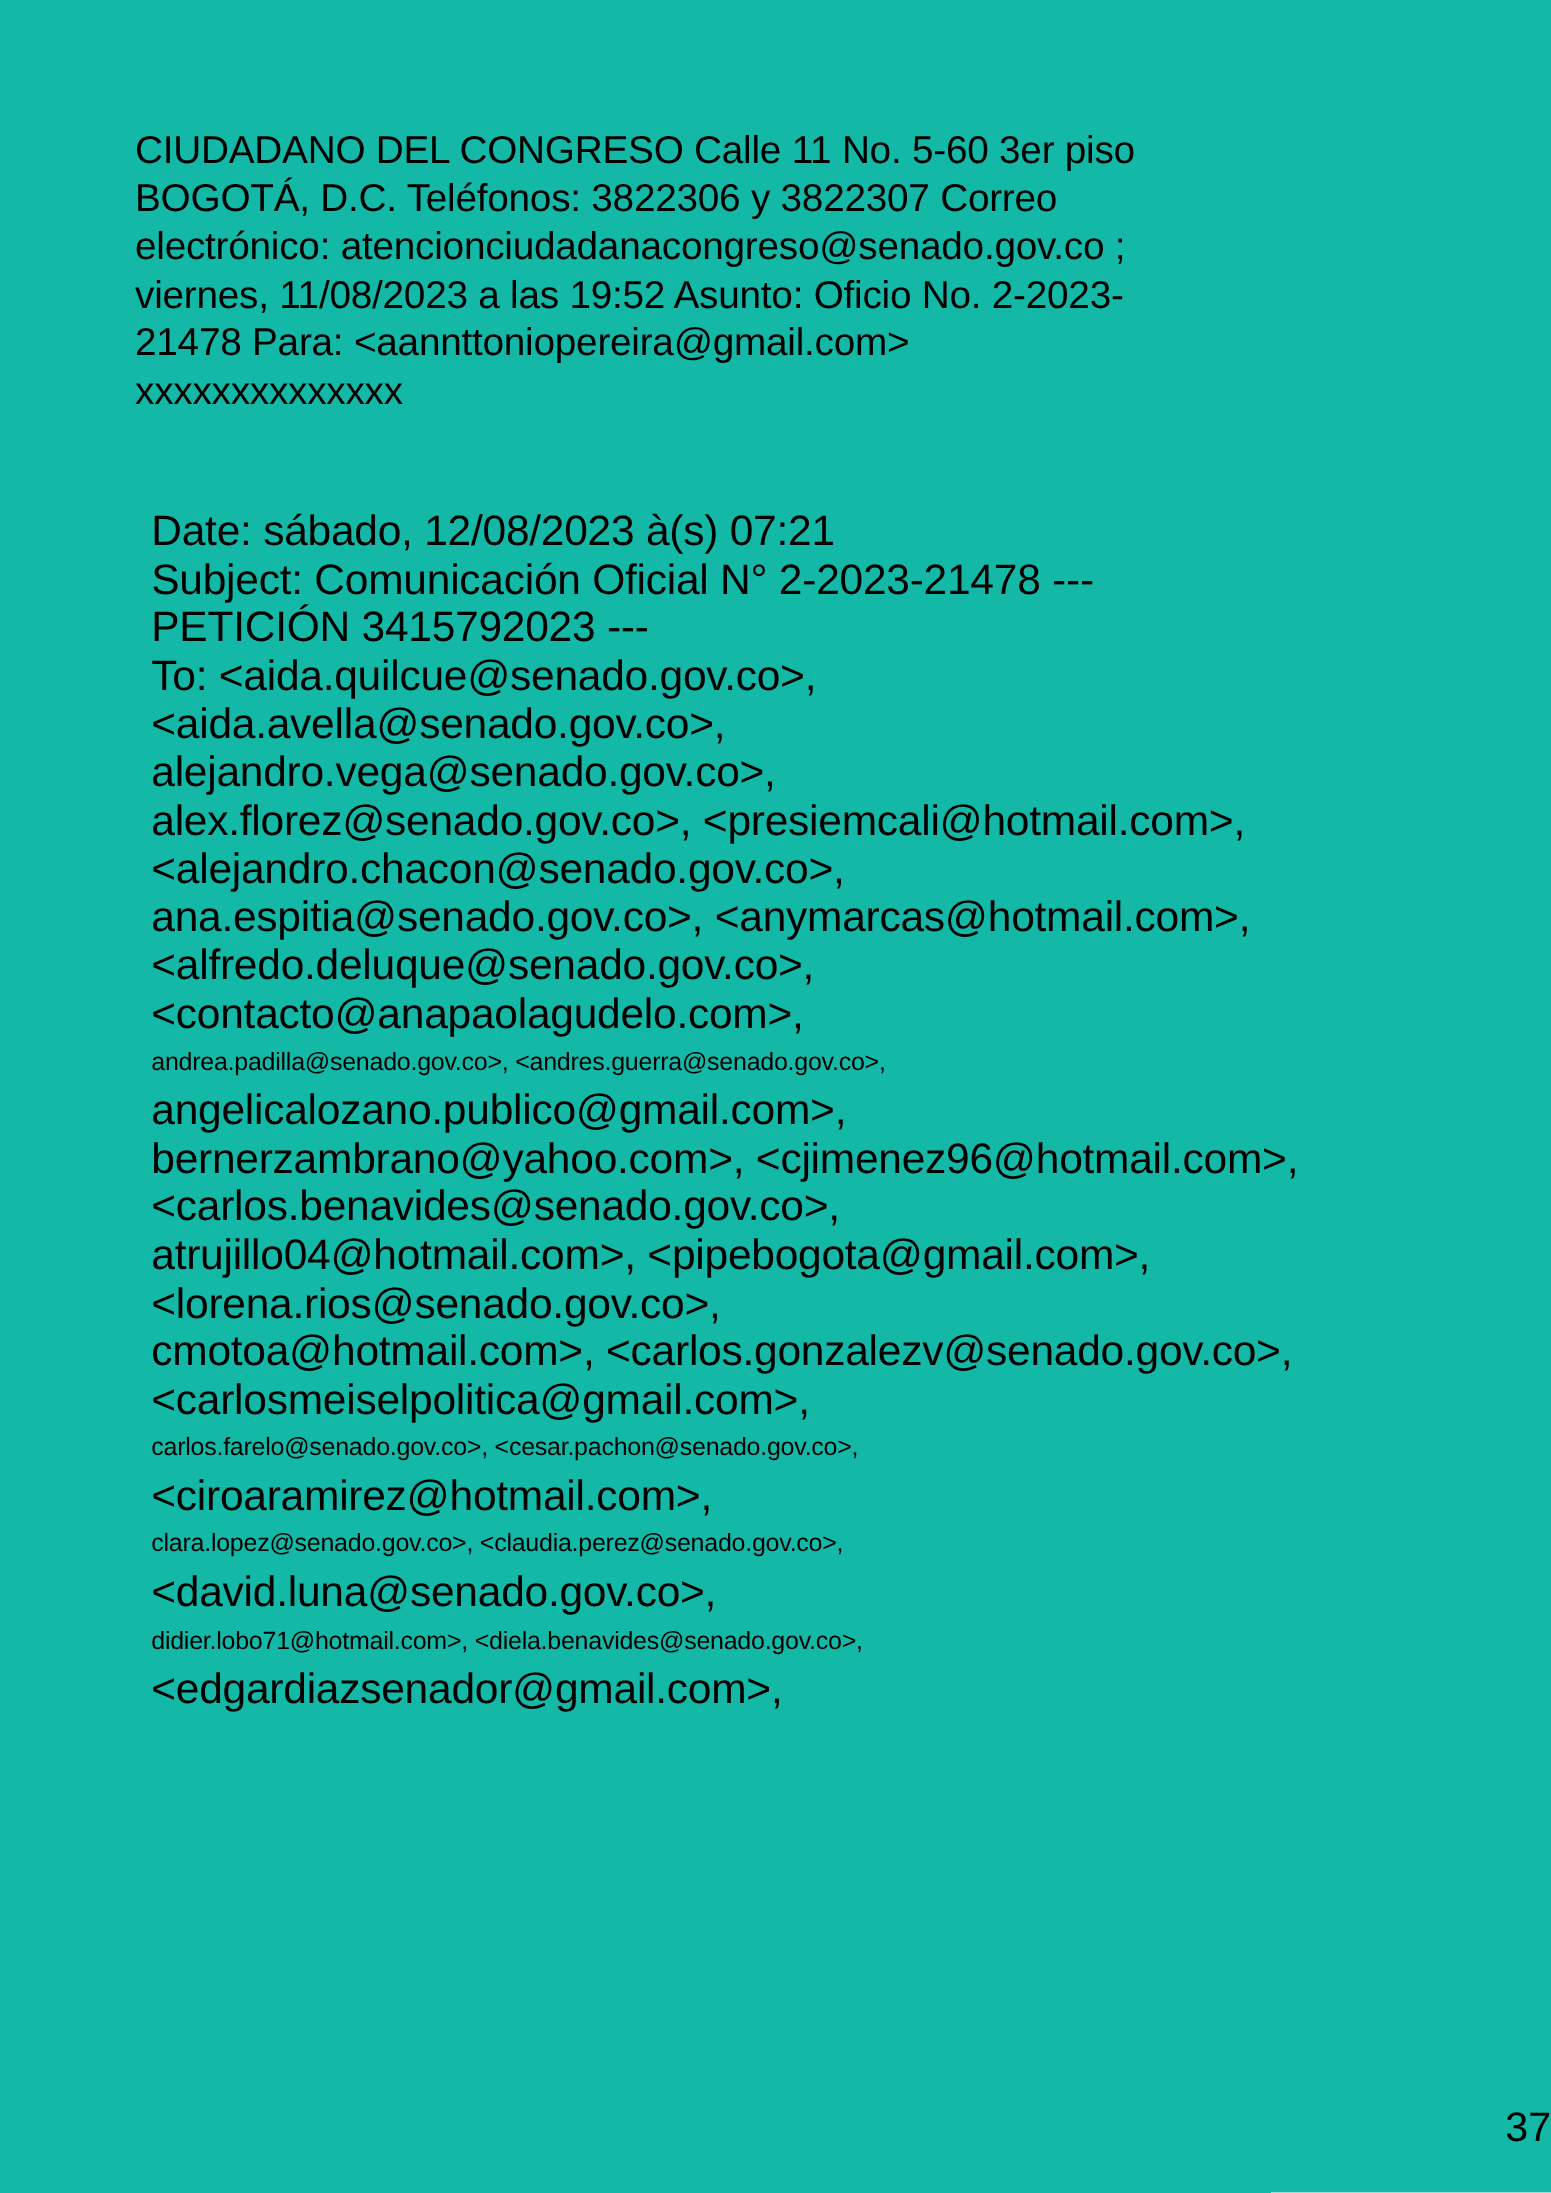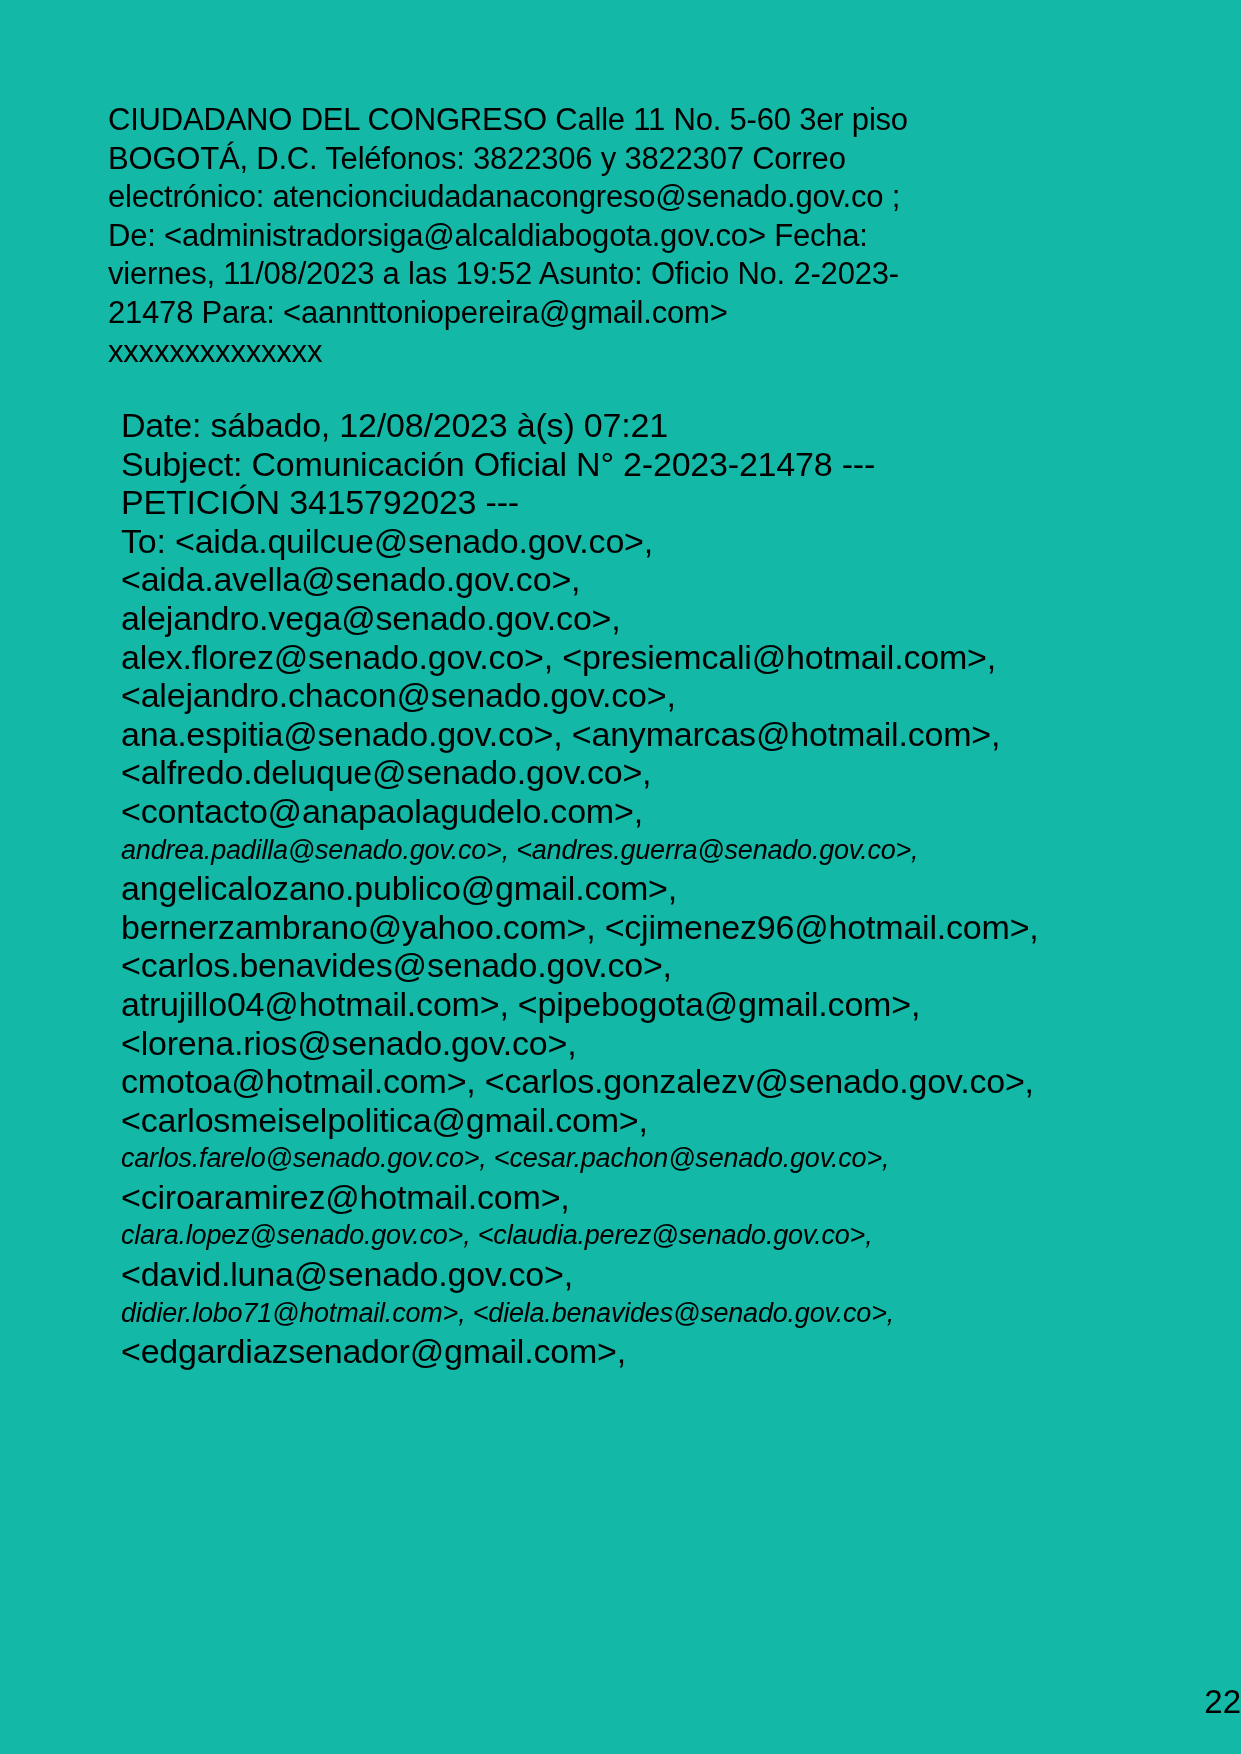--- a/index.html
+++ b/index.html
@@ -16,36 +16,35 @@
     position:absolute;left:108px;top:101px;width:1060px;
     font-size:31px;line-height:38.6px;
     letter-spacing:-0.2px;
   }
   .emailblock{
     position:absolute;left:121px;top:406px;width:1080px;
     font-size:34px;line-height:38.6px;
     letter-spacing:-0.2px;
   }
   .line{white-space:nowrap;}
-  .emailblock .sm{font-size:27px;font-style:italic;}
+  .emailblock .sm{font-size:20px;}
   .pagenum{
     position:absolute;right:28px;bottom:36px;
     font-size:33px;line-height:1;
   }
 </style>
 </head>
 <body>
 
 <div class="page">
 
   <div class="intro">
     <div class="line">CIUDADANO DEL CONGRESO Calle 11 No. 5-60 3er piso</div>
     <div class="line">BOGOTÁ, D.C. Teléfonos: 3822306 y 3822307 Correo</div>
     <div class="line">electrónico: atencionciudadanacongreso@senado.gov.co ;</div>
-    <div class="line">De: &lt;administradorsiga@alcaldiabogota.gov.co&gt; Fecha:</div>
     <div class="line">viernes, 11/08/2023 a las 19:52 Asunto: Oficio No. 2-2023-</div>
     <div class="line">21478 Para: &lt;aannttoniopereira@gmail.com&gt;</div>
     <div class="line">xxxxxxxxxxxxxx</div>
   </div>
 
   <div class="emailblock">
     <div class="line">Date: sábado, 12/08/2023 à(s) 07:21</div>
     <div class="line">Subject: Comunicación Oficial N° 2-2023-21478 ---</div>
     <div class="line">PETICIÓN 3415792023 ---</div>
     <div class="line">To: &lt;aida.quilcue@senado.gov.co&gt;,</div>
@@ -65,15 +64,15 @@
     <div class="line">cmotoa@hotmail.com&gt;, &lt;carlos.gonzalezv@senado.gov.co&gt;,</div>
     <div class="line">&lt;carlosmeiselpolitica@gmail.com&gt;,</div>
     <div class="line sm">carlos.farelo@senado.gov.co&gt;, &lt;cesar.pachon@senado.gov.co&gt;,</div>
     <div class="line">&lt;ciroaramirez@hotmail.com&gt;,</div>
     <div class="line sm">clara.lopez@senado.gov.co&gt;, &lt;claudia.perez@senado.gov.co&gt;,</div>
     <div class="line">&lt;david.luna@senado.gov.co&gt;,</div>
     <div class="line sm">didier.lobo71@hotmail.com&gt;, &lt;diela.benavides@senado.gov.co&gt;,</div>
     <div class="line">&lt;edgardiazsenador@gmail.com&gt;,</div>
   </div>
 
-  <div class="pagenum">22</div>
+  <div class="pagenum">37</div>
 
 </div>
 
 </body></html>

